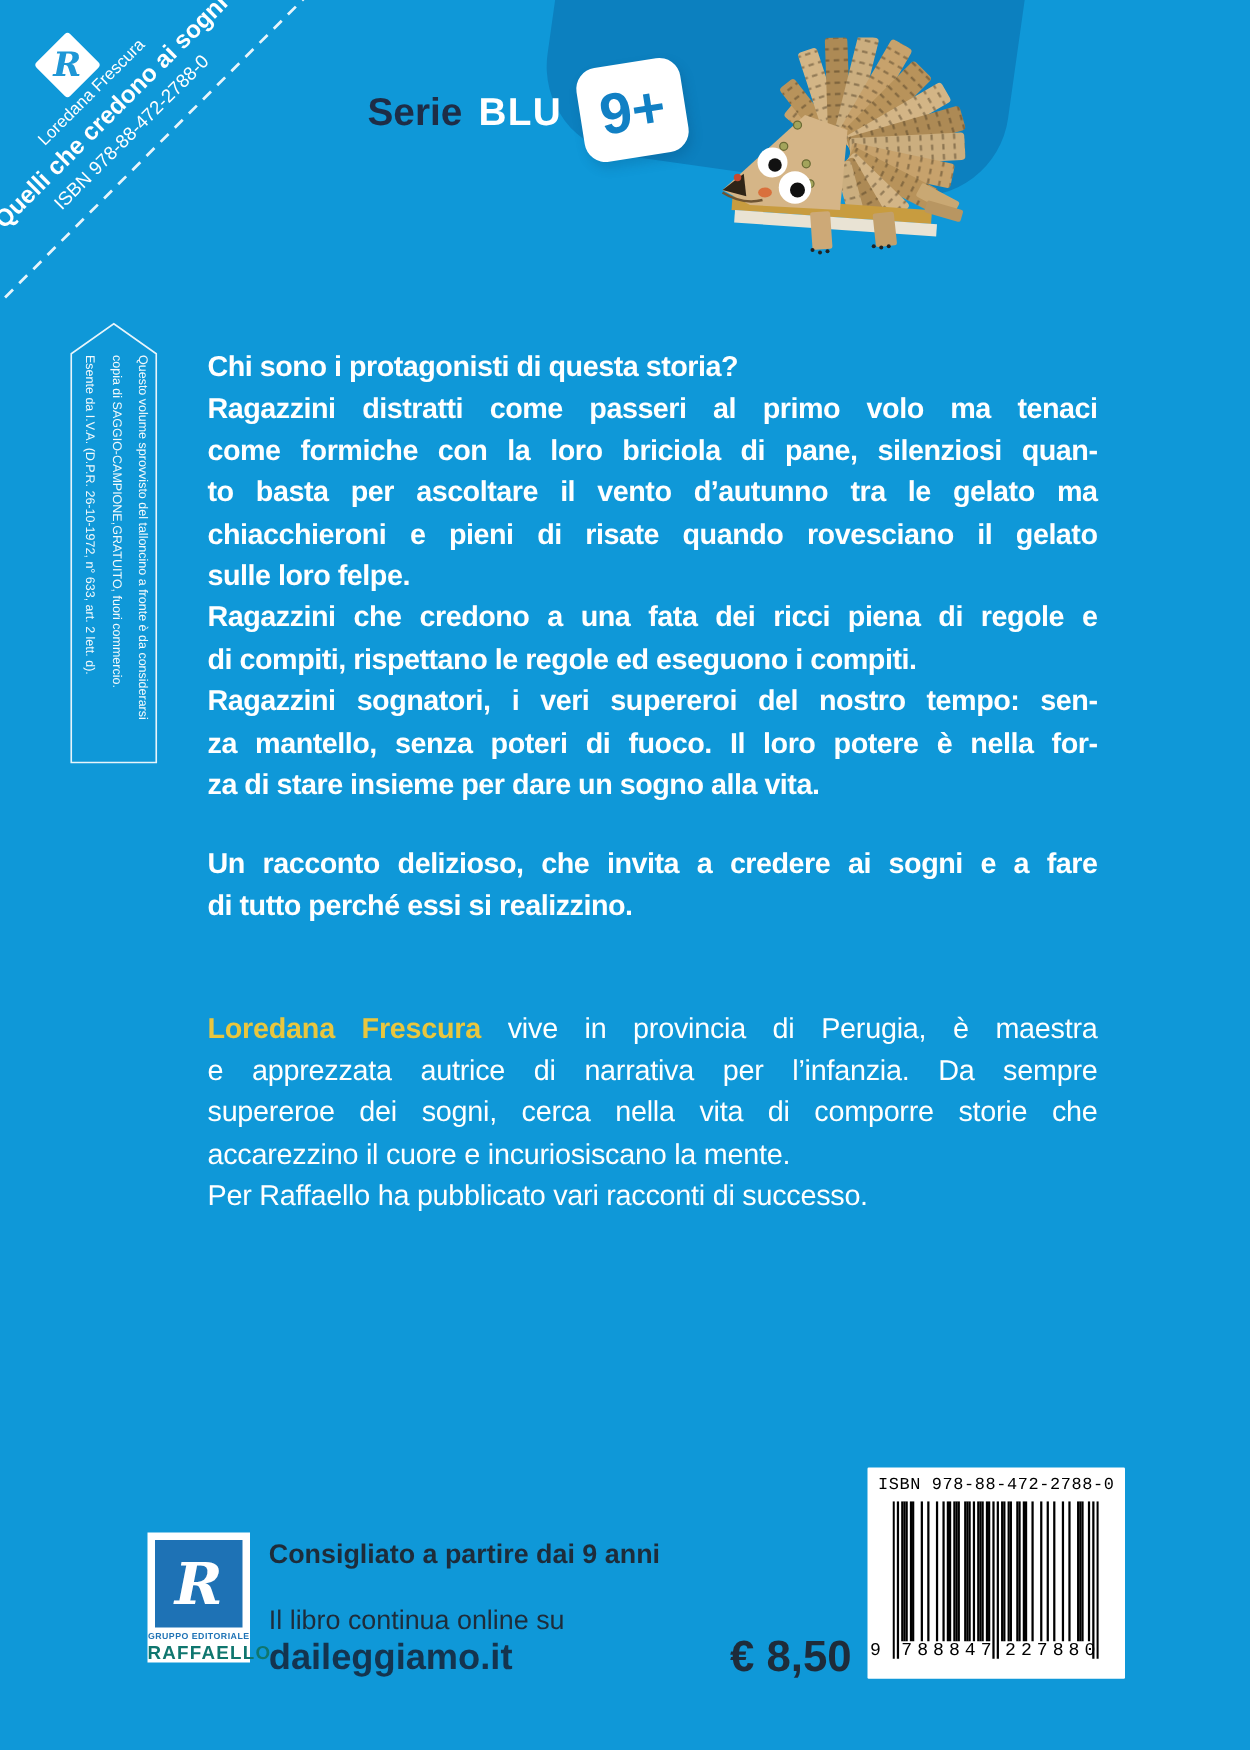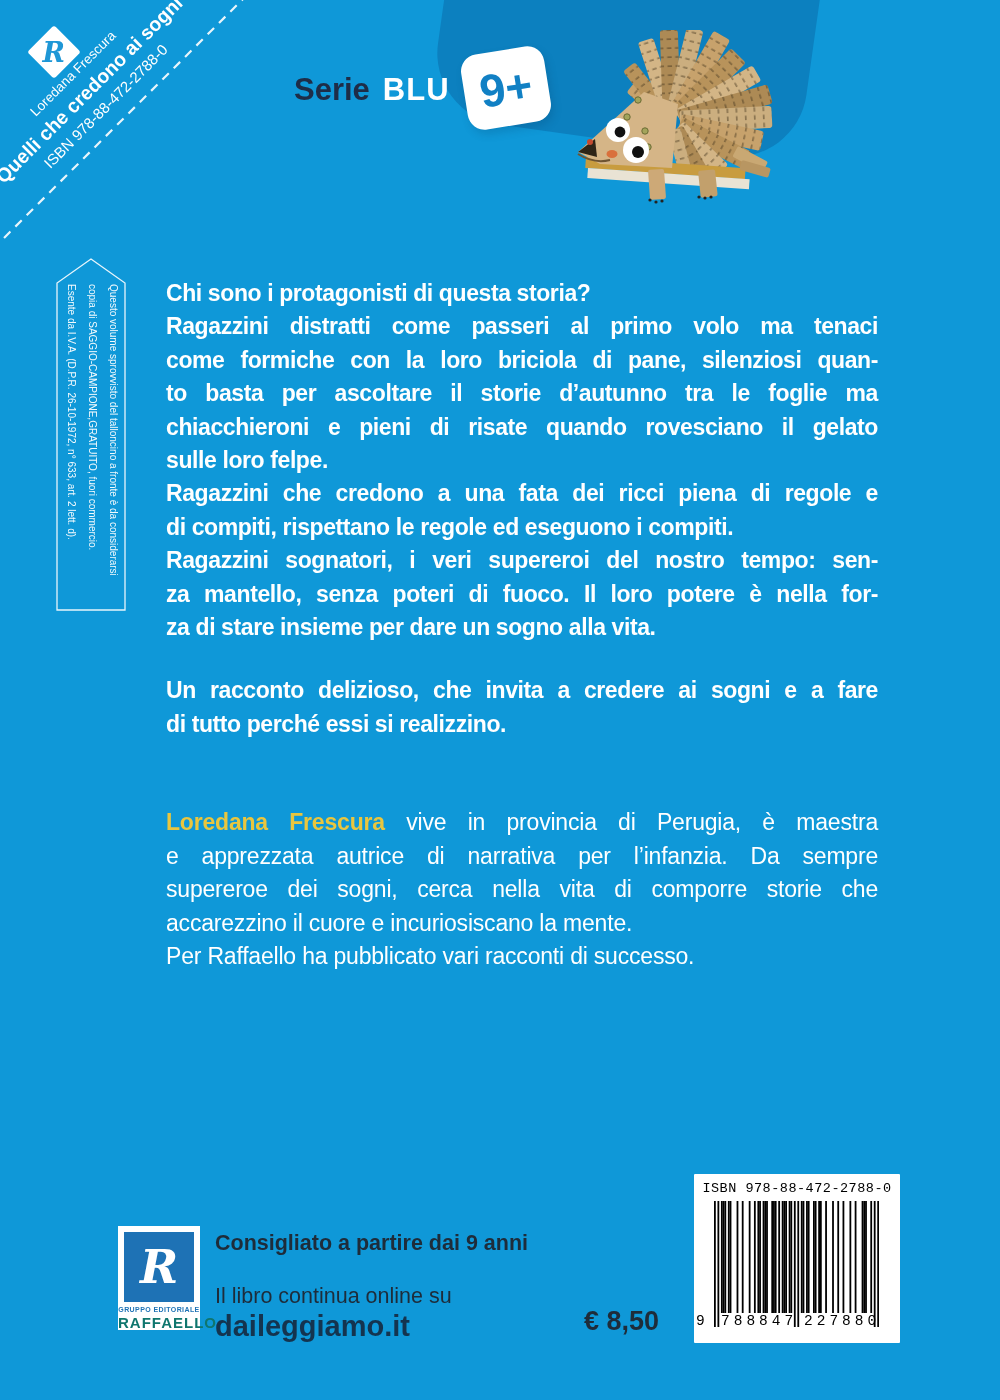--- a/index.html
+++ b/index.html
@@ -69,21 +69,21 @@
     display:flex;align-items:center;justify-content:center;
   }
   .pub-logo .sq span{
     color:#fff;font-family:"DejaVu Serif",serif;font-style:italic;font-weight:700;font-size:46px;
   }
   .pub-group{font-size:7px;font-weight:700;color:#1E72B5;letter-spacing:.4px;margin-top:4px;}
   .pub-name{font-size:15px;font-weight:700;color:#0f766e;letter-spacing:1px;margin-top:1px;}
   .consigliato{position:absolute;left:215px;top:1231px;font-size:21.5px;font-weight:700;color:#1E2C3A;}
   .online-line{position:absolute;left:215px;top:1284px;font-size:21.5px;color:#1E2C3A;}
   .online-site{position:absolute;left:215px;top:1310px;font-size:29px;font-weight:700;color:#14344F;}
-  .price{position:absolute;left:584px;top:1306px;font-size:27px;font-weight:700;color:#1E2C3A;}
+  .price{position:absolute;left:584px;top:1306px;font-size:35px;font-weight:700;color:#1E2C3A;}
   .barcode-box{
     position:absolute;left:694px;top:1174px;width:206px;height:169px;background:#fff;border-radius:1px;
   }
   .barcode-label{
     position:absolute;left:0;top:7px;width:100%;text-align:center;
     font-family:"Liberation Mono",monospace;font-size:13.5px;color:#000;letter-spacing:.5px;
   }
   .barcode-svg{position:absolute;left:20px;top:27px;}
   .barcode-svg rect{fill:#000;}
   .bc-digit{position:absolute;top:139px;font-family:"Liberation Mono",monospace;font-size:14.5px;color:#000;letter-spacing:4px;}
@@ -228,21 +228,21 @@
     <div class="notice-line">Questo volume sprovvisto del talloncino a fronte è da considerarsi</div>
     <div class="notice-line">copia di SAGGIO-CAMPIONE,GRATUITO, fuori commercio.</div>
     <div class="notice-line">Esente da I.V.A. (D.P.R. 26-10-1972, n° 633, art. 2 lett. d).</div>
   </div>
 
 <div class="body-text" id="body-text">
     <div class="para bold" style="margin-top: 0px;">
       <div class="line">Chi sono i protagonisti di questa storia?</div>
       <div class="line j">Ragazzini distratti come passeri al primo volo ma tenaci</div>
       <div class="line j">come formiche con la loro briciola di pane, silenziosi quan-</div>
-      <div class="line j">to basta per ascoltare il storie d’autunno tra le foglie ma</div>
+      <div class="line j">to basta per ascoltare il vento d’autunno tra le gelato ma</div>
       <div class="line j">chiacchieroni e pieni di risate quando rovesciano il gelato</div>
       <div class="line">sulle loro felpe.</div>
       <div class="line j">Ragazzini che credono a una fata dei ricci piena di regole e</div>
       <div class="line">di compiti, rispettano le regole ed eseguono i compiti.</div>
       <div class="line j">Ragazzini sognatori, i veri supereroi del nostro tempo: sen-</div>
       <div class="line j">za mantello, senza poteri di fuoco. Il loro potere è nella for-</div>
       <div class="line">za di stare insieme per dare un sogno alla vita.</div>
     </div>
     <div class="para bold" style="margin-top: 30px;">
       <div class="line j">Un racconto delizioso, che invita a credere ai sogni e a fare</div>

